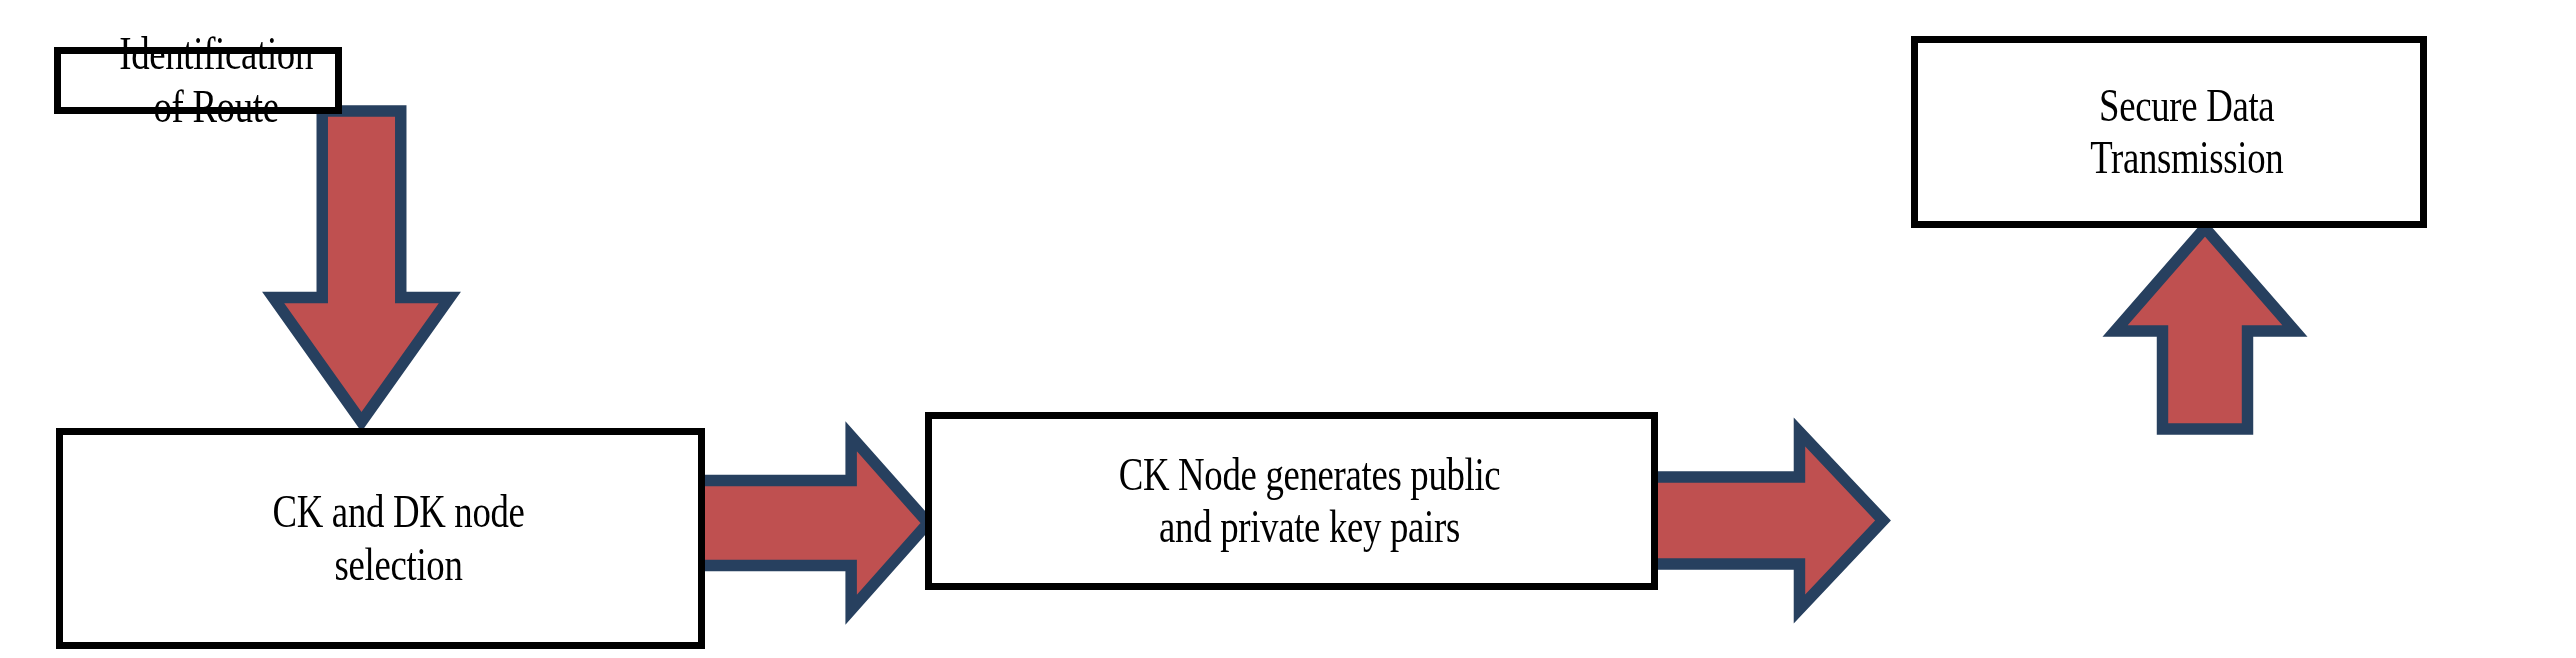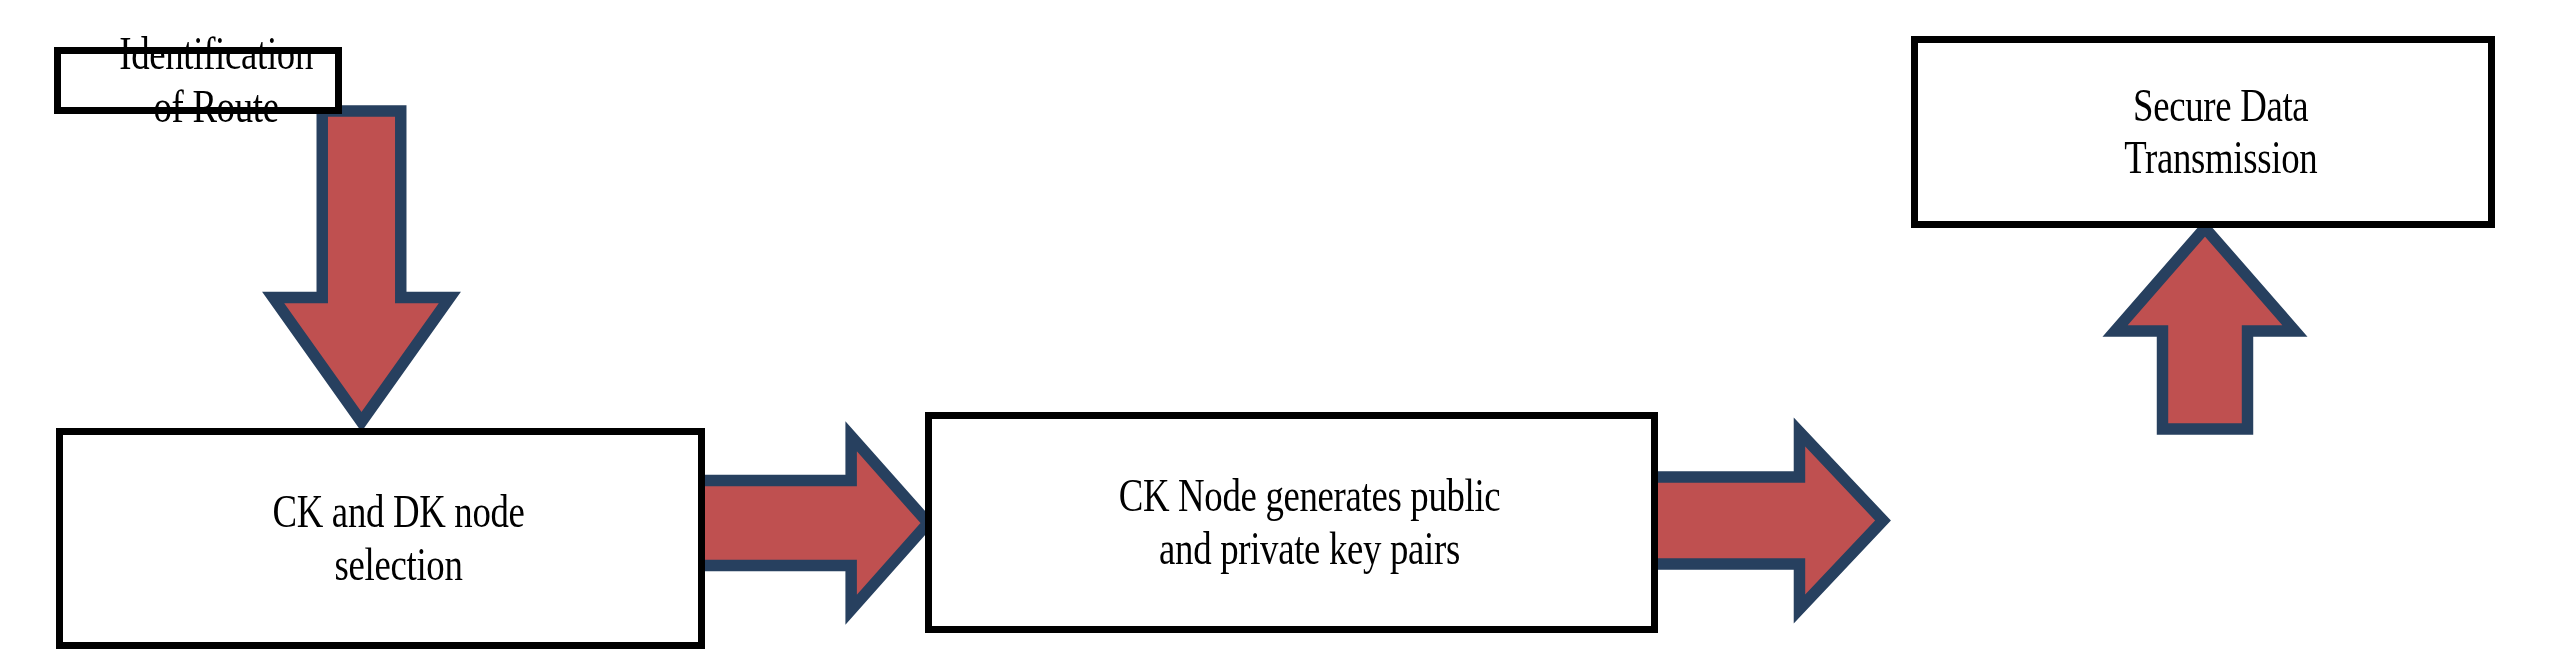--- a/index.html
+++ b/index.html
@@ -49,27 +49,27 @@
 
   <div class="node-box" style="left:54px; top:47px; width:288px; height:67px;">
     <div class="node-label" style="font-size:46px;">Identification of Route</div>
   </div>
 
   <div class="node-box" style="left:56px; top:428px; width:649px; height:221px;align-items:center;">
     <div class="node-label" style="font-size:46px;">CK and DK node
 selection</div>
   </div>
 
-  <div class="node-box" style="left:925px; top:412px; width:733px; height:221px;">
+  <div class="node-box" style="left:925px; top:412px; width:733px; height:178px;">
     <div class="node-label" style="font-size:46px;">CK Node generates public
 and private key pairs</div>
   </div>
 
 
-  <div class="node-box" style="left:1911px; top:36px; width:584px; height:192px;">
+  <div class="node-box" style="left:1911px; top:36px; width:516px; height:192px;">
     <div class="node-label" style="font-size:46px;">Secure Data
 Transmission</div>
   </div>
 
   <div class="arrow" style="left:273px; top:111px; width:177px; height:319px;">
     <svg width="177" height="319" viewBox="0 0 216 390" xmlns="http://www.w3.org/2000/svg">
       <polygon points="60,0 156,0 156,228 216,228 108,380 0,228 60,228" fill="#bf5050" stroke="#27405f" stroke-width="14" stroke-linejoin="miter"></polygon>
     </svg>
   </div>
 

